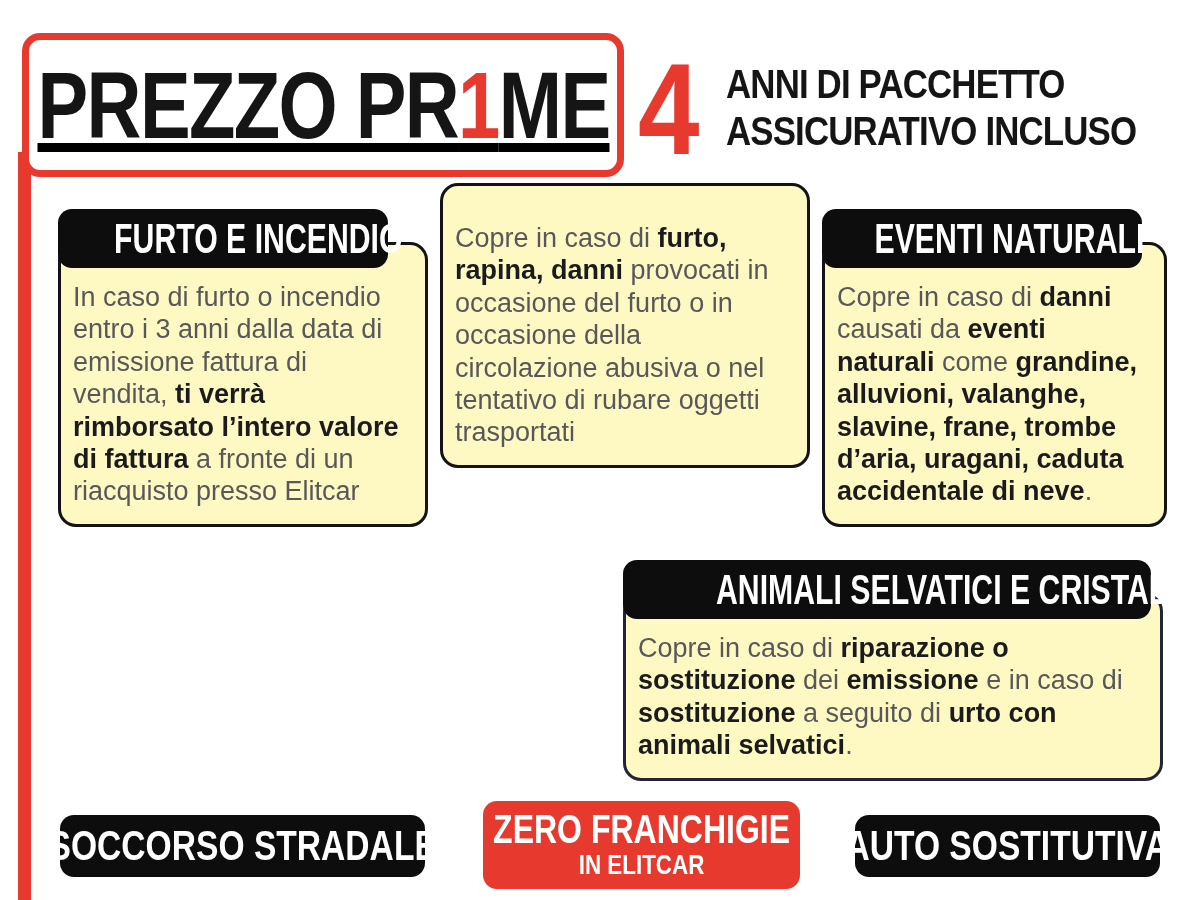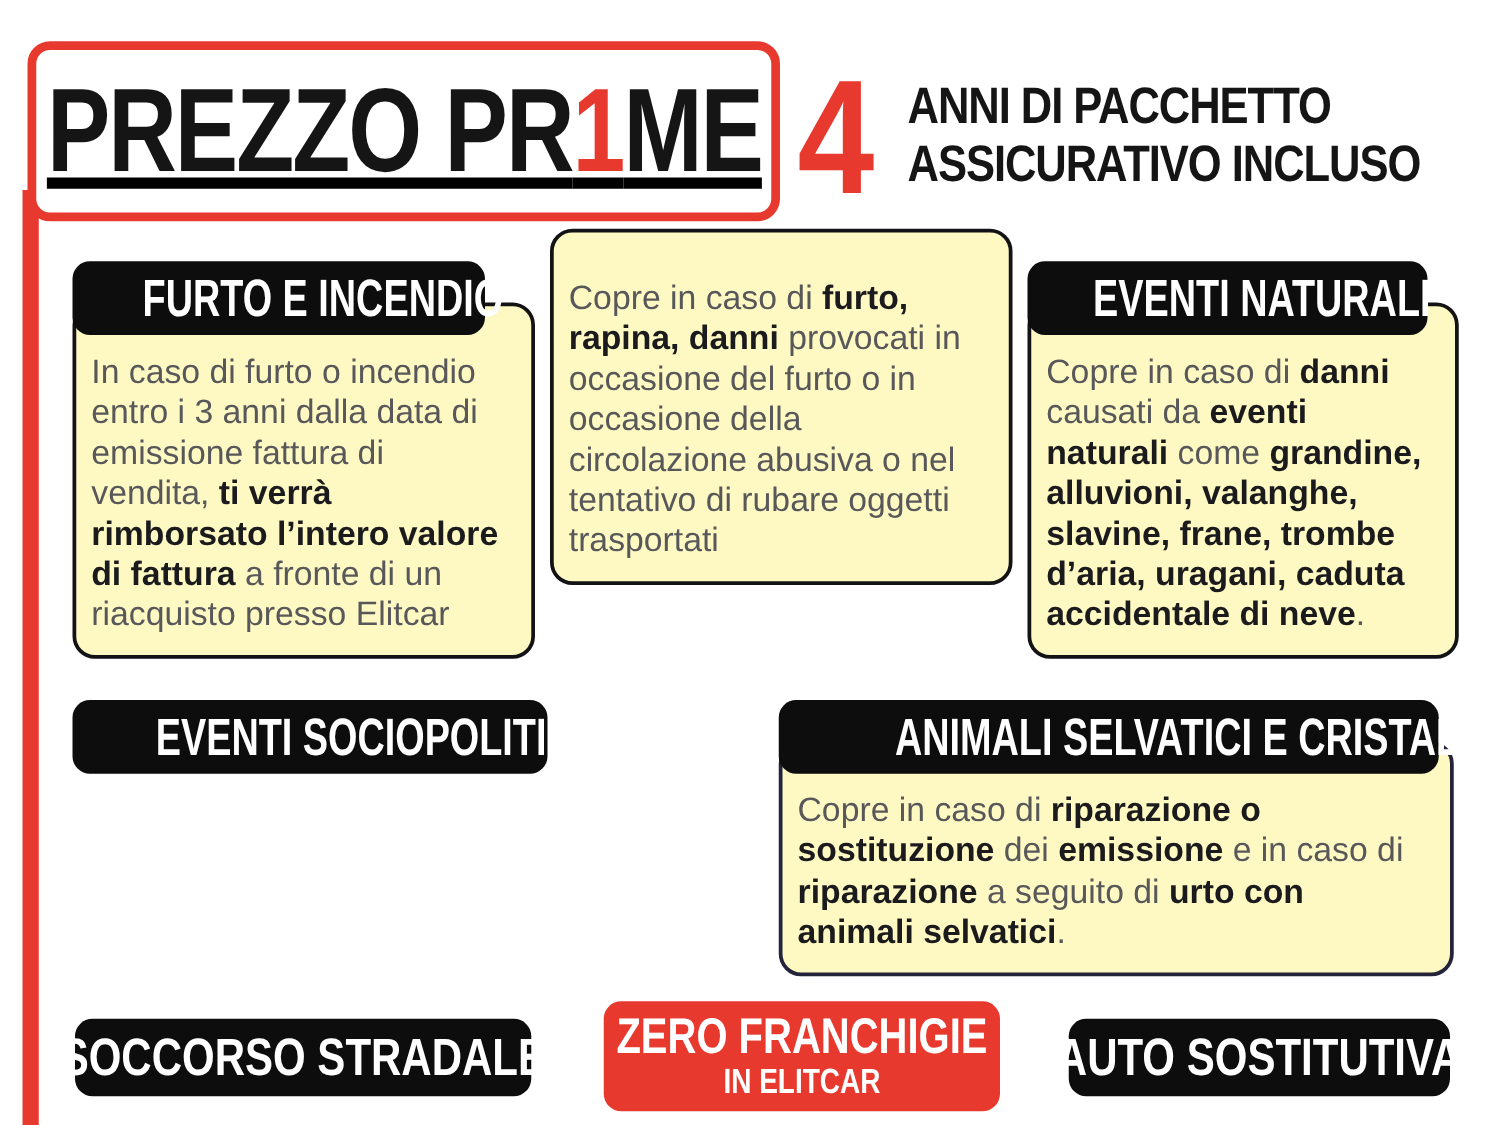--- a/index.html
+++ b/index.html
@@ -116,30 +116,27 @@
       <span class="pill-label">EVENTI NATURALI</span>
     </div>
     <div class="card-body">
       <p class="card-text"><span>Copre in caso di </span><span class="strong">danni</span><span> causati da </span><span class="strong">eventi naturali</span><span> come </span><span class="strong">grandine, alluvioni, valanghe, slavine, frane, trombe d’aria, uragani, caduta accidentale di neve</span><span>.</span></p>
     </div>
   </section>
 </div>
 
 <div class="row row2">
   <section class="card">
-    <div class="pill w380">
-      <span class="pill-label">EVENTI SOCIOPOLITICI</span>
-    </div>
   </section>
   <section class="card">
     <div class="pill w528">
       <span class="pill-label">ANIMALI SELVATICI E CRISTALLI</span>
     </div>
     <div class="card-body navy-border">
-      <p class="card-text"><span>Copre in caso di </span><span class="strong">riparazione o sostituzione</span><span> dei </span><span class="strong">emissione</span><span> e in caso di </span><span class="strong">riparazione</span><span> a seguito di </span><span class="strong">urto con animali selvatici</span><span>.</span></p>
+      <p class="card-text"><span>Copre in caso di </span><span class="strong">riparazione o sostituzione</span><span> dei </span><span class="strong">emissione</span><span> e in caso di </span><span class="strong">sostituzione</span><span> a seguito di </span><span class="strong">urto con animali selvatici</span><span>.</span></p>
     </div>
   </section>
 </div>
 
 <div class="badges-row">
   <div class="badge-black badge-soccorso">
     <span class="pill-label">SOCCORSO STRADALE</span>
   </div>
   <div class="badge-red">
     <span class="line1">ZERO FRANCHIGIE</span>

